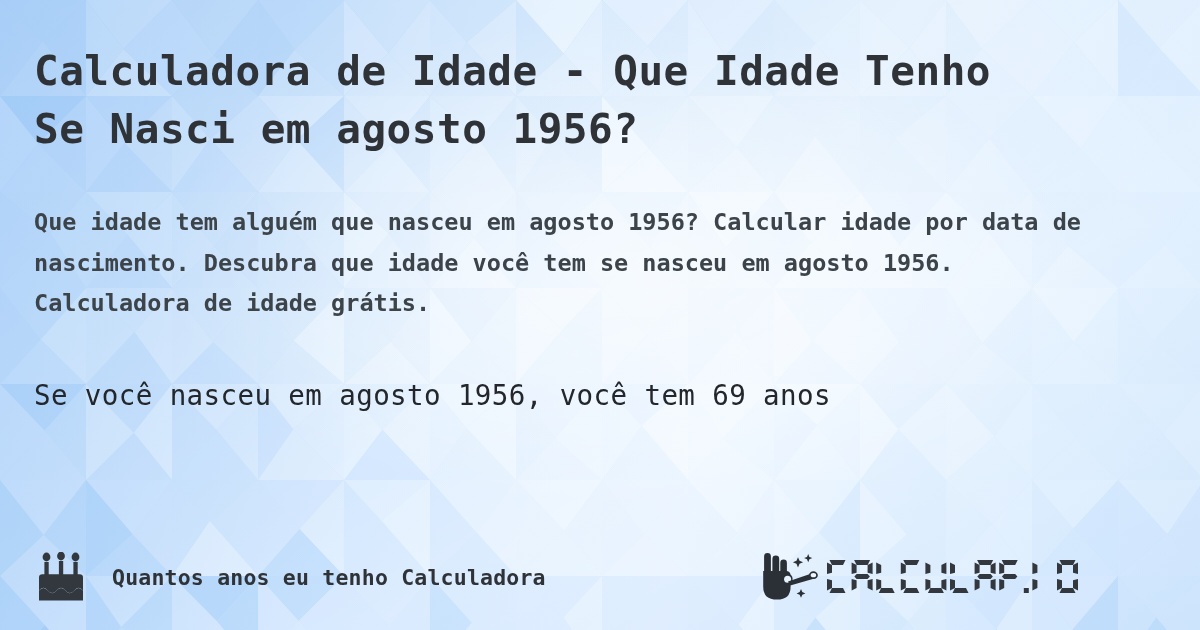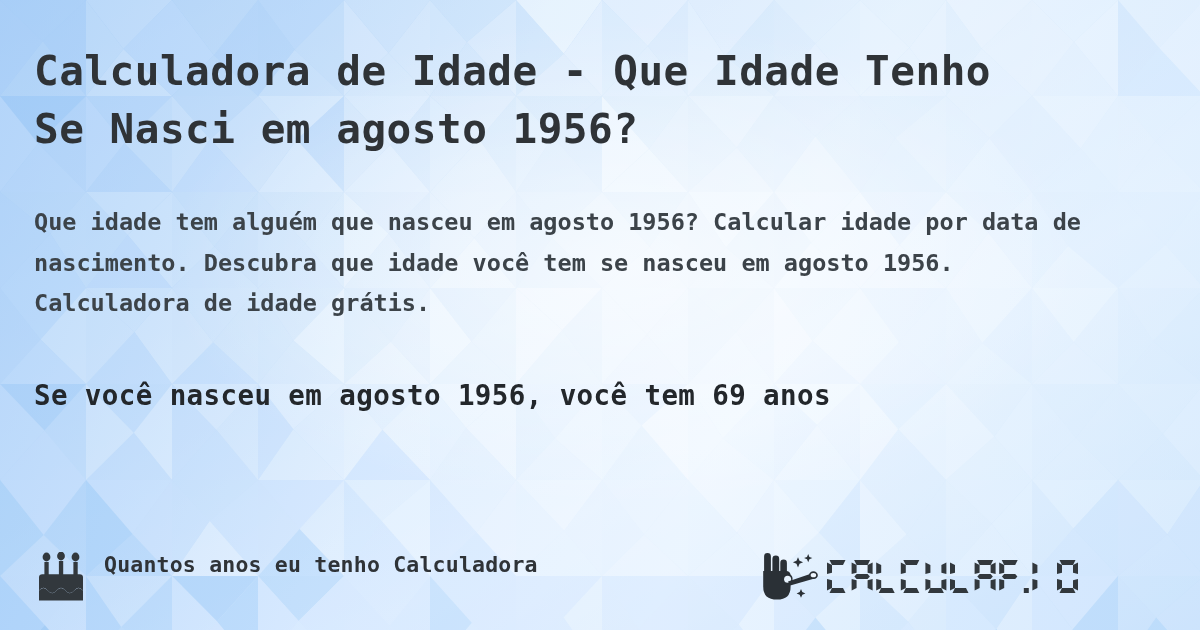--- a/index.html
+++ b/index.html
@@ -65,38 +65,39 @@
     font-weight: bold;
     line-height: 1.72;
     color: #3c4349;
     max-width: 1135px;
   }
 
   .answer {
     margin: 0;
     padding-top: 52px;
     font-size: 27.5px;
-    font-weight: bold;
+    font-weight: normal;
     line-height: 1.4;
     letter-spacing: 0.4px;
     color: #23272b;
   }
 
   .spacer { flex: 1 1 auto; }
 
   
   .footer {
     display: flex;
     align-items: center;
     padding-bottom: 22px;
     height: 62px;
   }
   .brand-left {
     display: flex;
-    gap: 16px;
+    align-items: center;
+    gap: 24px;
   }
   .cake-icon { display: block; flex: 0 0 auto; }
   .brand-left-label {
     font-size: 21.5px;
     font-weight: bold;
     letter-spacing: 0.2px;
     color: #2f3337;
     white-space: nowrap;
   }
   .footer-gap { flex: 1 1 auto; }

